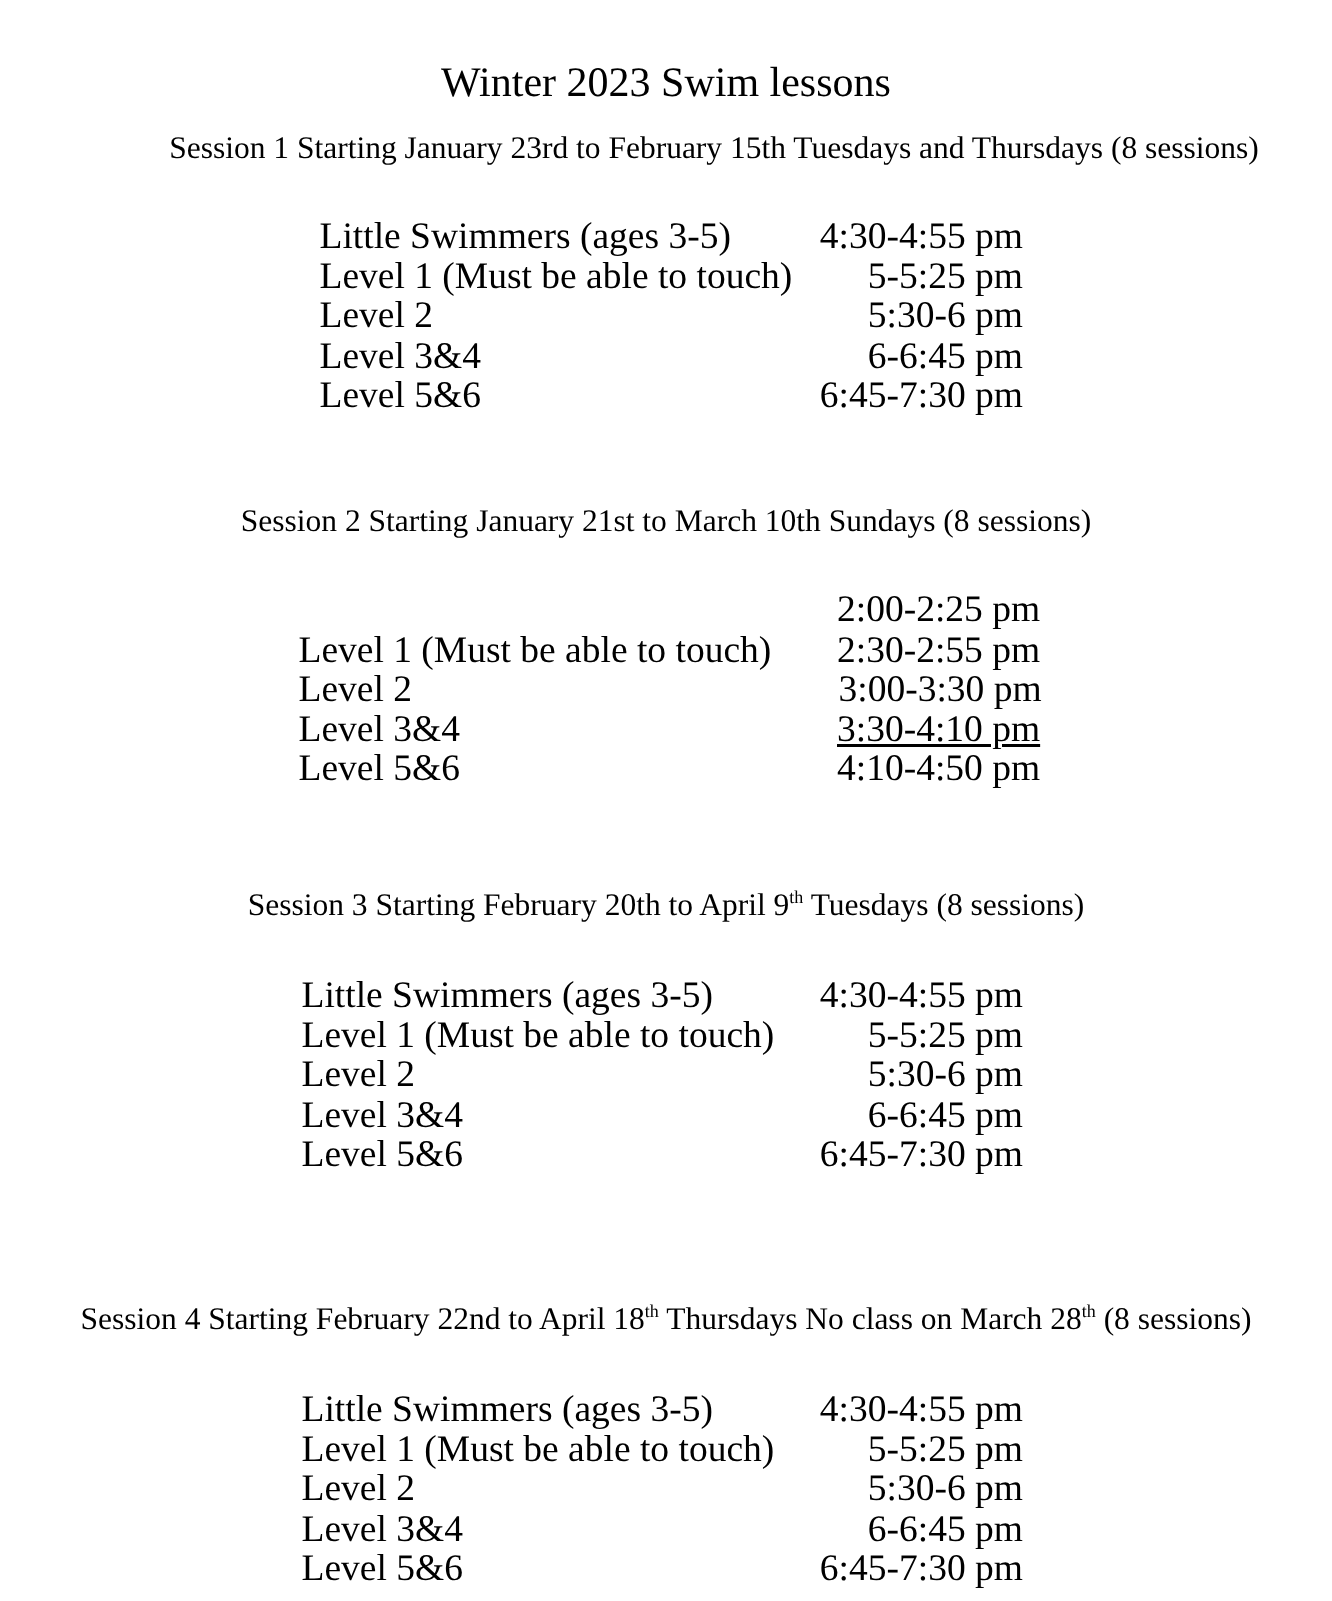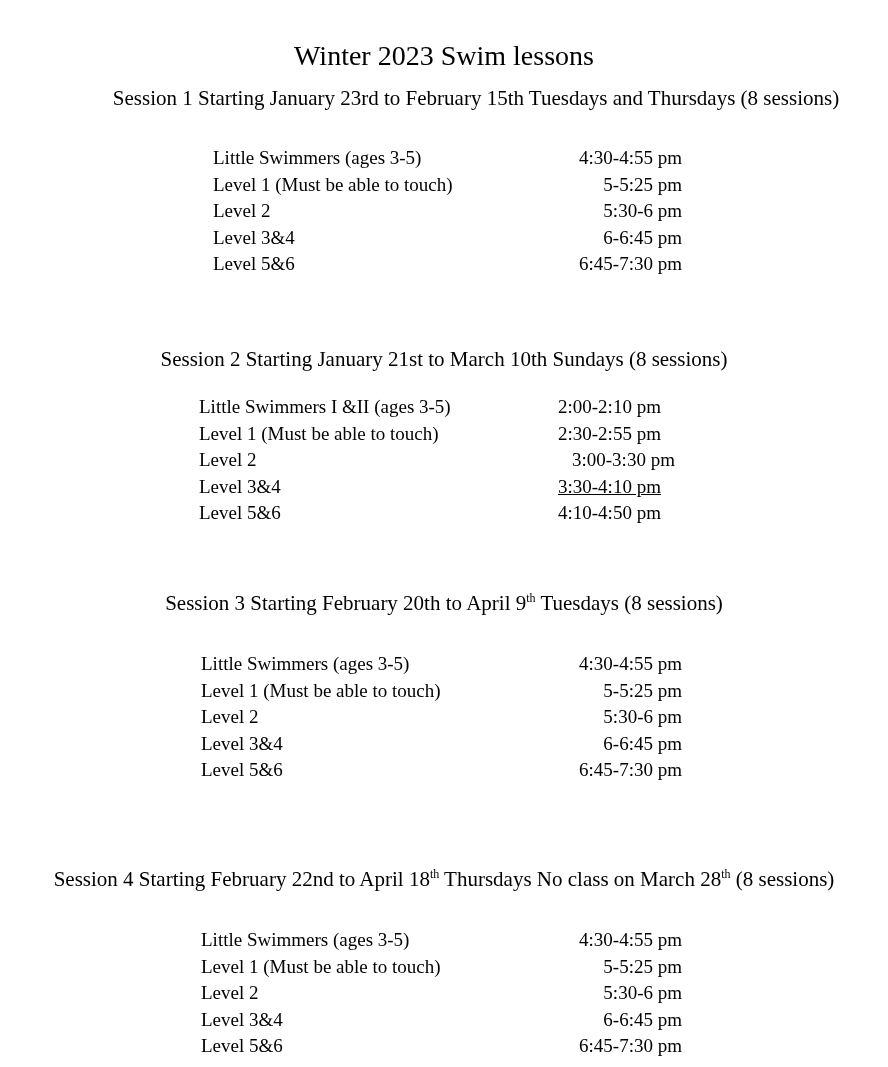--- a/index.html
+++ b/index.html
@@ -10,21 +10,21 @@
   .title {
     position: absolute; left: 0; width: 888px; top: 14px;
     text-align: center; font-size: 28px; line-height: 36px; margin-top: 24px;
   }
   .session-heading {
     position: absolute; left: 0; width: 888px;
     text-align: center; font-size: 21px; line-height: 26px; white-space: nowrap;
   }
   .session-heading sup { font-size: 12px; line-height: 0; vertical-align: 8px; }
   .rows { position: absolute; }
-  .row { position: relative; height: 26.6px; font-size: 19px; line-height: 26px; white-space: nowrap; }
+  .row { position: relative; height: 26.6px; font-size: 25px; line-height: 26px; white-space: nowrap; }
   .row .name { position: absolute; left: 0; top: 0; }
   .row .time { position: absolute; top: 0; }
   .rows.right .time { right: 0; text-align: left; }
   .rows.left .time { text-align: left; }
 </style>
 </head>
 <body>
 
 <div class="title">Winter 2023 Swim lessons</div>
 
@@ -45,33 +45,32 @@
   <div class="row">
       <span class="name">Level 3&amp;4</span>
       <span class="time">6-6:45 pm</span>
     </div>
   <div class="row">
       <span class="name">Level 5&amp;6</span>
       <span class="time">6:45-7:30 pm</span>
     </div>
 </div>
 
-<div class="session-heading" style="top:334px;margin-top:12px;">Session 2 Starting January 21st to March 10th  Sundays (8 sessions)</div>
+<div class="session-heading" style="top:334px;">Session 2 Starting January 21st to March 10th  Sundays (8 sessions)</div>
 <div class="rows left" style="left:199px; top:394px; width:490px;">
   <div class="row">
-      <span class="name">Little Swimmers I &amp;II (ages 3-5)</span>
-      <span class="time" style="left:359px;">2:00-2:10 pm</span>
+      <span class="time" style="left:359px;">2:00-2:25 pm</span>
     </div>
   <div class="row">
       <span class="name">Level 1 (Must be able to touch)</span>
       <span class="time" style="left:359px;">2:30-2:55 pm</span>
     </div>
   <div class="row">
       <span class="name">Level 2</span>
-      <span class="time" style="left:373px;">3:00-3:30 pm</span>
+      <span class="time" style="left:360px;">3:00-3:30 pm</span>
     </div>
   <div class="row">
       <span class="name">Level 3&amp;4</span>
       <span class="time" style="left:359px;text-decoration:underline;">3:30-4:10 pm</span>
     </div>
   <div class="row">
       <span class="name">Level 5&amp;6</span>
       <span class="time" style="left:359px;text-align:right;">4:10-4:50 pm</span>
     </div>
 </div>

